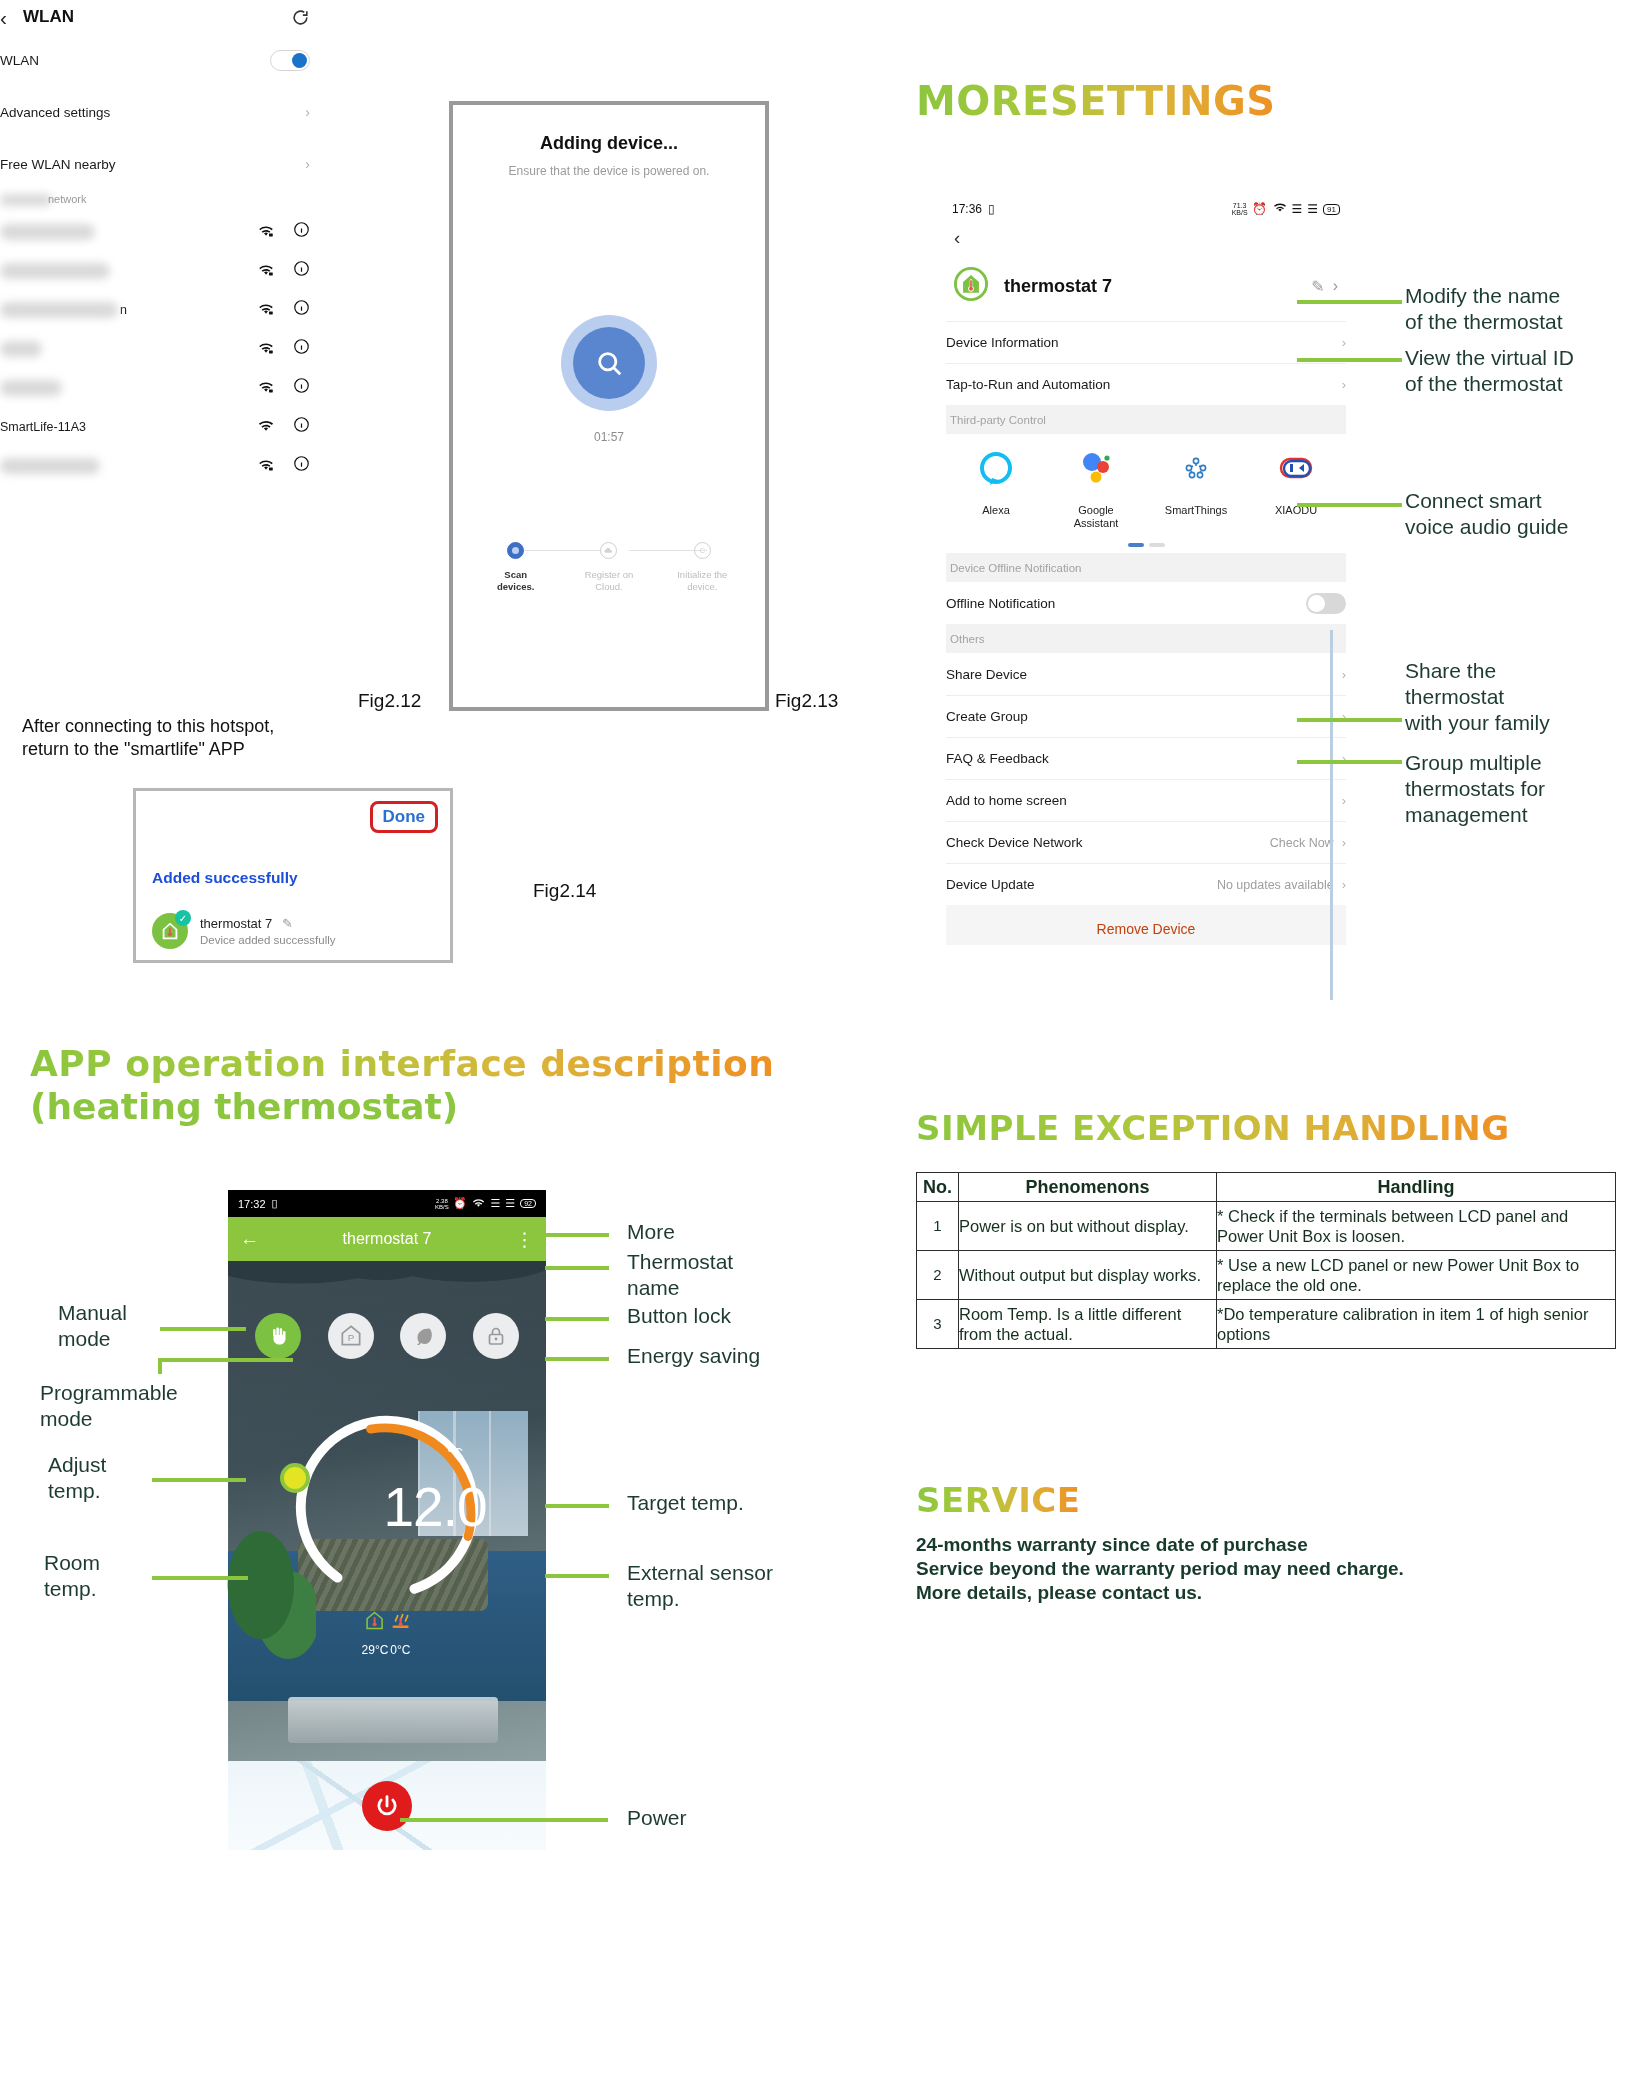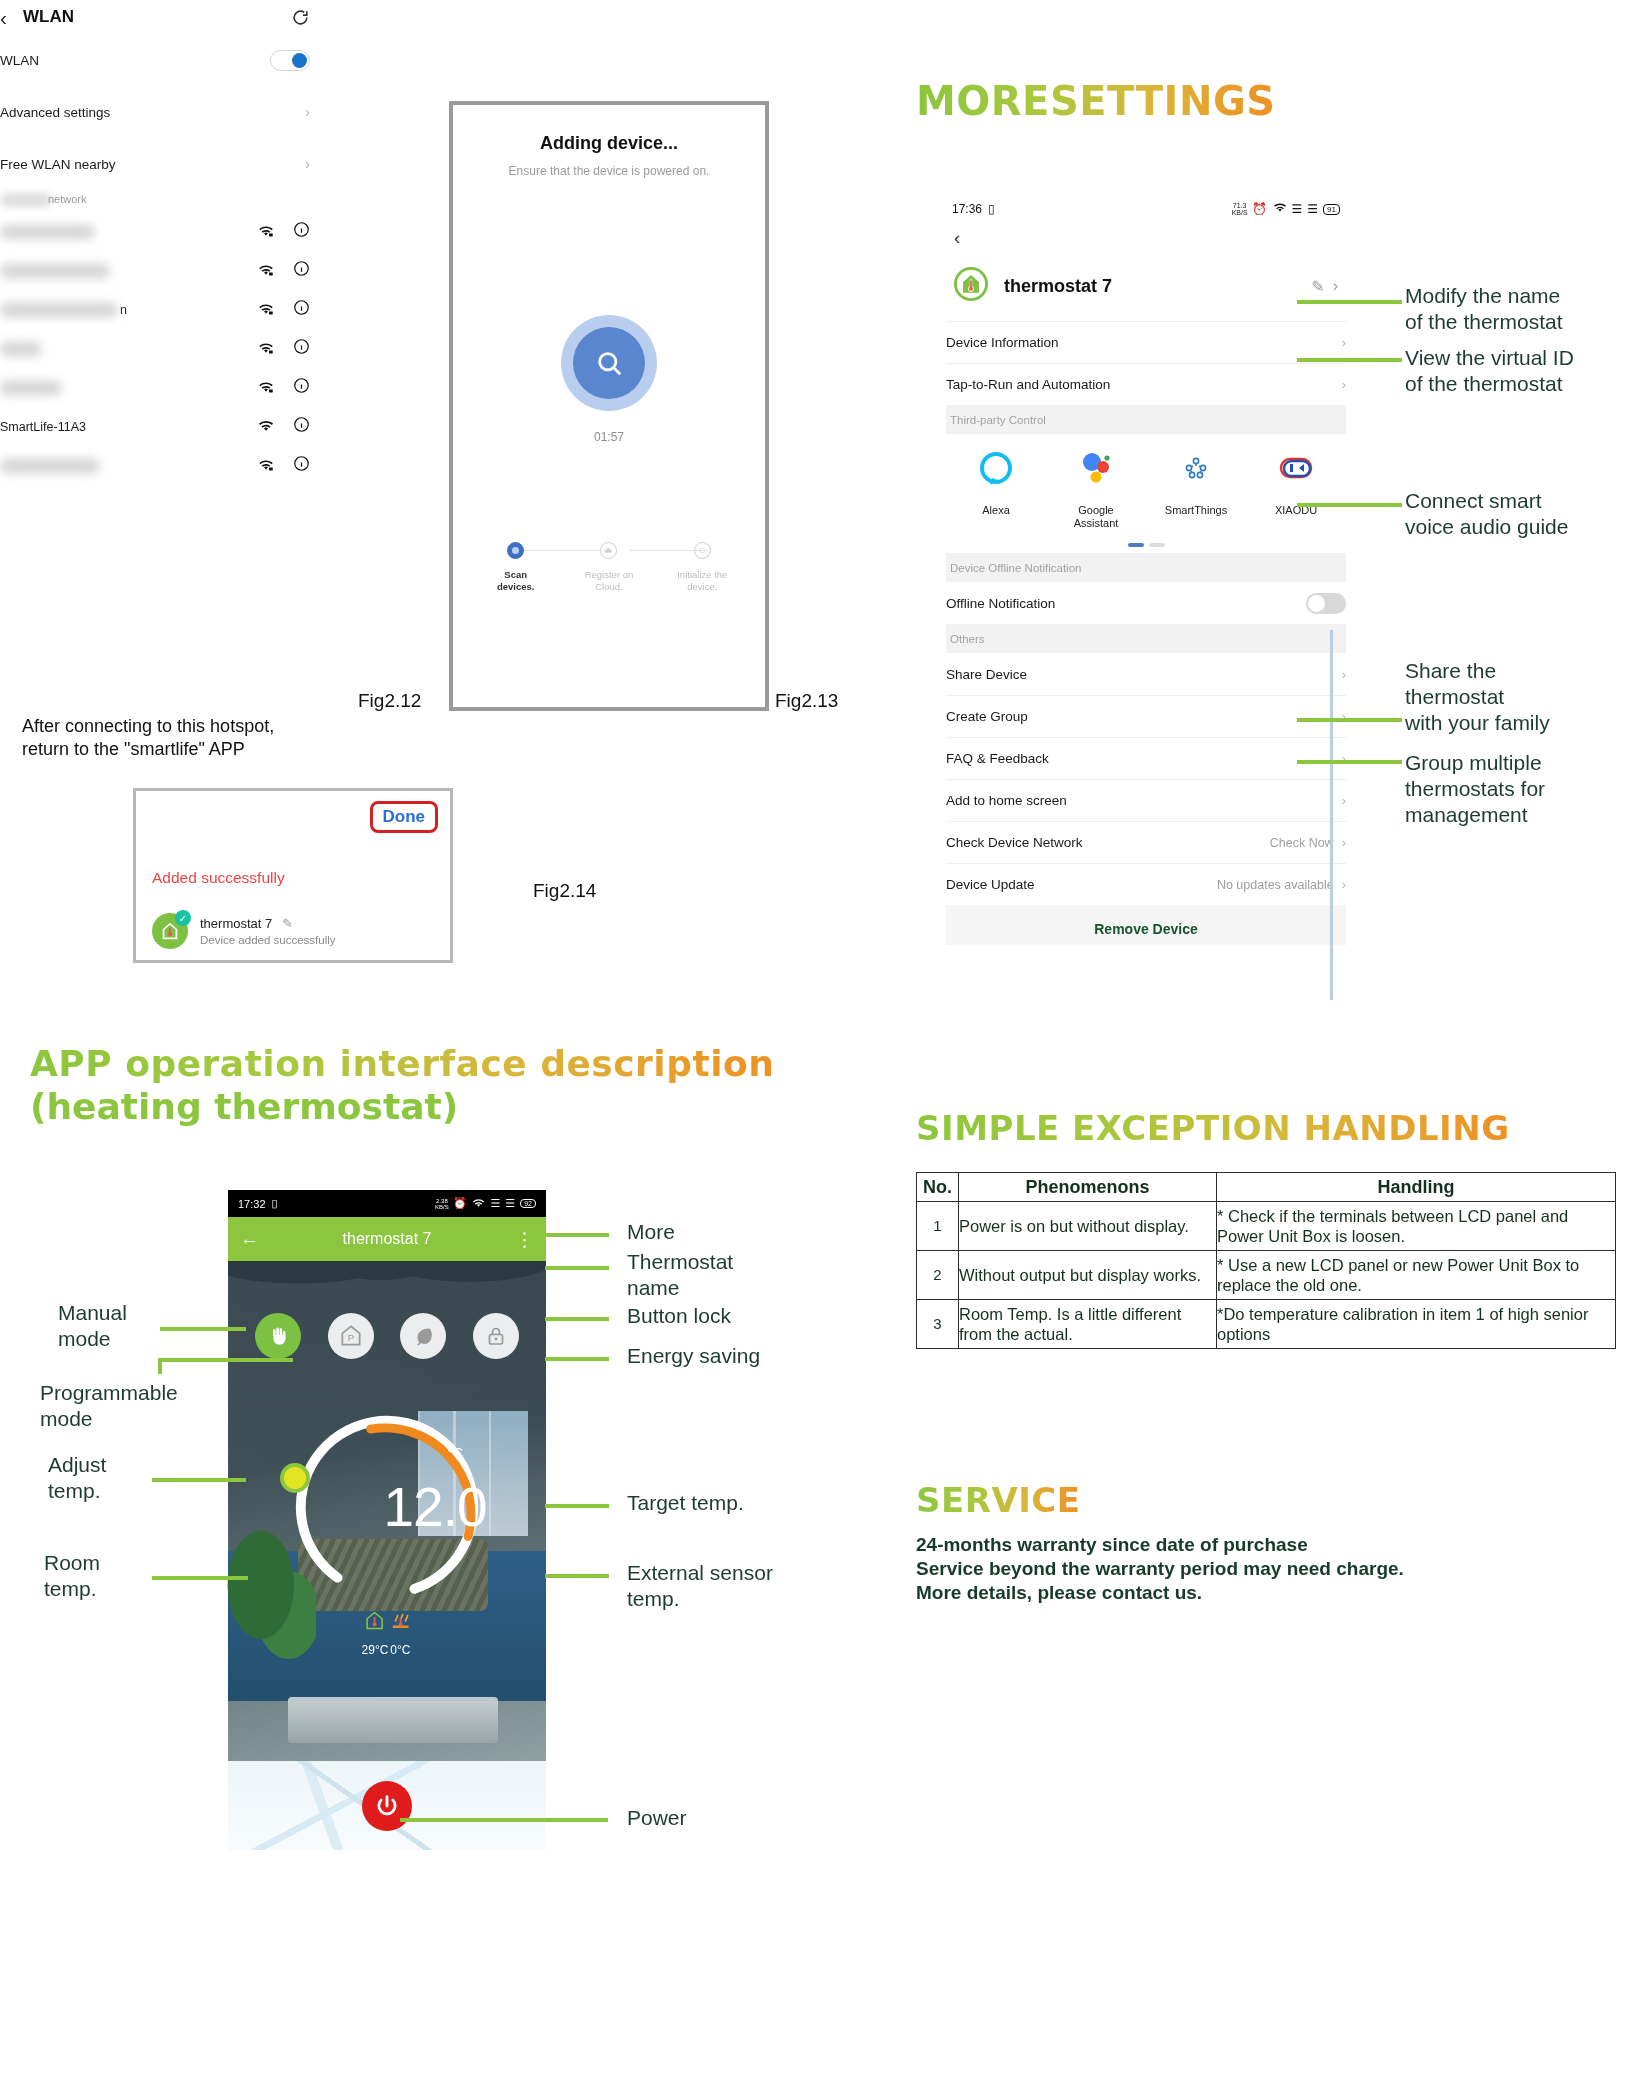--- a/index.html
+++ b/index.html
@@ -78,21 +78,21 @@
   .step-line { position: absolute; top: 8px; height: 1px; background: #e2e2e2; }
 
   .figcap { position: absolute; font-size: 19px; color: #111; }
 
   
   #fig214 { position: absolute; left: 133px; top: 788px; width: 320px; height: 175px;
             border: 3px solid #b7b7b7; background: #fff; }
   .done-btn { position: absolute; right: 12px; top: 10px; border: 3px solid #d32020;
               border-radius: 8px; padding: 3px 10px; color: #2a6fd4; font-weight: bold;
               font-size: 17px; }
-  .added-title { position: absolute; left: 16px; top: 78px; font-size: 15.5px; font-weight: normal; color: #ef4444; }
+  .added-title { position: absolute; left: 16px; top: 78px; font-size: 15.5px; font-weight: bold; color: #1d4ed8; }
   .added-row { position: absolute; left: 16px; top: 122px; display: flex; align-items: center; }
   .thermo-badge { width: 36px; height: 36px; border-radius: 50%; background: #7cc142;
                   position: relative; display: flex; align-items: center; justify-content: center; }
   .thermo-badge .check { position: absolute; right: -3px; top: -3px; width: 16px; height: 16px;
                          border-radius: 50%; background: #17c3a2; color: #fff; font-size: 10px;
                          display: flex; align-items: center; justify-content: center; }
   .added-name { font-size: 13px; color: #222; }
   .added-sub { font-size: 11.5px; color: #8a8a8a; margin-top: 3px; }
 
   
@@ -112,21 +112,21 @@
   .sp-brands { display: flex; padding: 14px 0 4px; }
   .brand { flex: 1; text-align: center; }
   .brand .label { font-size: 11px; line-height: 13px; color: #222; margin-top: 12px; }
   .dots { display: flex; justify-content: center; gap: 5px; padding: 9px 0 6px; }
   .dots i { width: 16px; height: 4px; border-radius: 2px; background: #dcdcdc; }
   .dots i.on { background: #4a7fc8; }
   .sp-toggle { margin-left: auto; width: 40px; height: 21px; border-radius: 11px;
                background: #d8d8d8; position: relative; }
   .sp-toggle i { position: absolute; left: 2px; top: 2px; width: 17px; height: 17px;
                  border-radius: 50%; background: #fff; }
-  .remove-device { text-align: center; color: #14532d; font-size: 14px; padding: 16px 0 8px; font-weight: bold; }
+  .remove-device { text-align: center; color: #c2410c; font-size: 14px; padding: 16px 0 8px; }
   .blue-rail { position: absolute; left: 1330px; top: 630px; width: 3px; height: 370px; background: #b9cee0; }
 
   
   #app-phone { position: absolute; left: 228px; top: 1190px; width: 318px; height: 660px; }
   .ap-status { height: 27px; background: #000; color: #fff; display: flex; align-items: center;
                padding: 0 10px; font-size: 11px; }
   .ap-status .right { margin-left: auto; display: flex; align-items: center; gap: 5px; }
   .ap-bar { height: 44px; background: #8cc63e; display: flex; align-items: center; padding: 0 12px; }
   .ap-bar .title { flex: 1; text-align: center; color: #fff; font-size: 16px; }
   .ap-bar .arrow, .ap-bar .kebab { color: #fff; font-size: 19px; }

